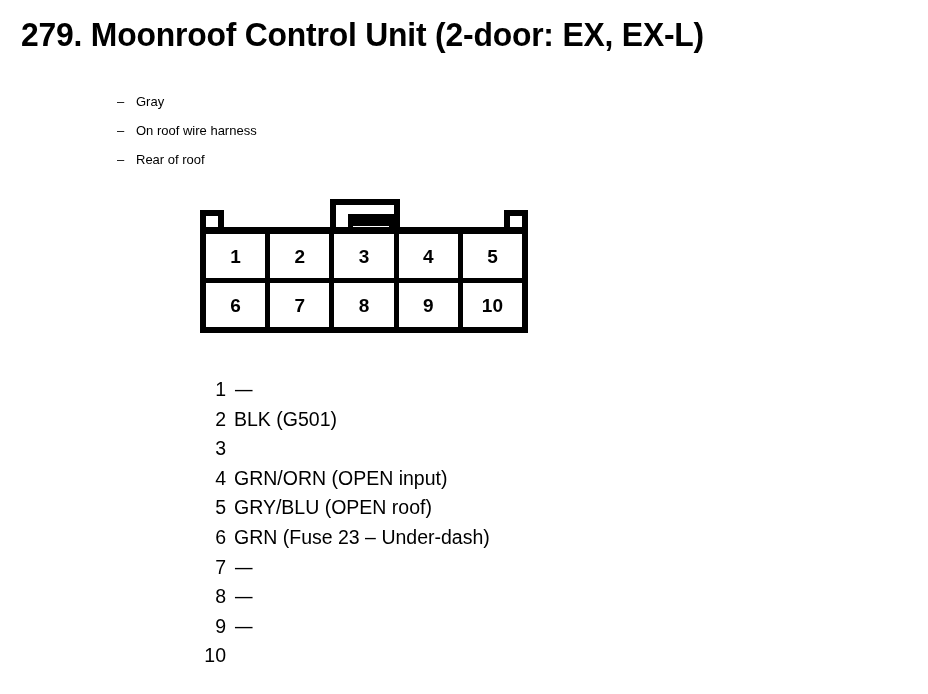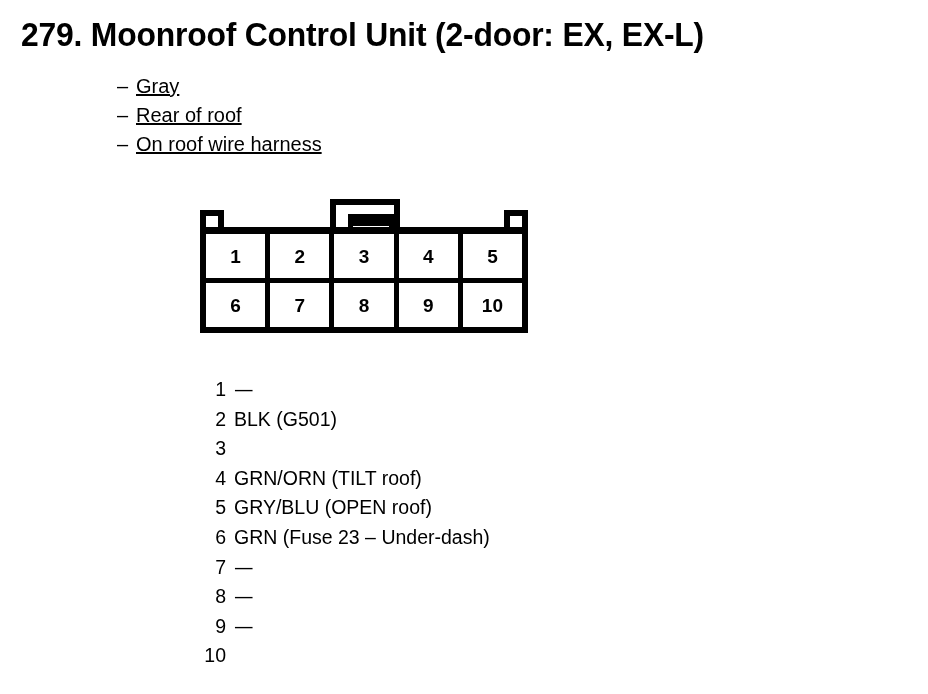--- a/index.html
+++ b/index.html
@@ -29,25 +29,24 @@
     white-space: nowrap;
     line-height: 1.05;
     transform: scaleX(0.965);
     transform-origin: left top;
   }
 
   
   .desc-list {
     position: absolute;
     left: 117px;
-    top: 72px;
-    font-size: 20px;
+    top: 88px;
+    font-size: 13px;
     line-height: 28.8px;
     white-space: nowrap;
-    text-decoration: underline;
   }
   .desc-item {
     display: block;
   }
   .desc-dash {
     display: inline-block;
     width: 19px;
   }
 
   
@@ -180,24 +179,24 @@
 </head>
 <body>
 
 <div class="page-title">279. Moonroof Control Unit (2-door: EX, EX-L)</div>
 
 <div class="desc-list">
   <div class="desc-item">
     <span class="desc-dash">–</span><span>Gray</span>
   </div>
   <div class="desc-item">
+    <span class="desc-dash">–</span><span>On roof wire harness</span>
+  </div>
+  <div class="desc-item">
     <span class="desc-dash">–</span><span>Rear of roof</span>
-  </div>
-  <div class="desc-item">
-    <span class="desc-dash">–</span><span>On roof wire harness</span>
   </div>
 </div>
 
 <div class="connector">
 
   <div class="notch notch-left"></div>
   <div class="notch notch-right"></div>
 
   <div class="tab">
     <div class="tab-slot">
@@ -232,21 +231,21 @@
   </div>
   <div class="pin-row">
     <span class="pin-num">2</span>
     <span class="pin-label">BLK (G501)</span>
   </div>
   <div class="pin-row">
     <span class="pin-num">3</span>
   </div>
   <div class="pin-row">
     <span class="pin-num">4</span>
-    <span class="pin-label">GRN/ORN (TILT roof)</span>
+    <span class="pin-label">GRN/ORN (OPEN input)</span>
   </div>
   <div class="pin-row">
     <span class="pin-num">5</span>
     <span class="pin-label">GRY/BLU (OPEN roof)</span>
   </div>
   <div class="pin-row">
     <span class="pin-num">6</span>
     <span class="pin-label">GRN (Fuse 23 – Under-dash)</span>
   </div>
   <div class="pin-row">

